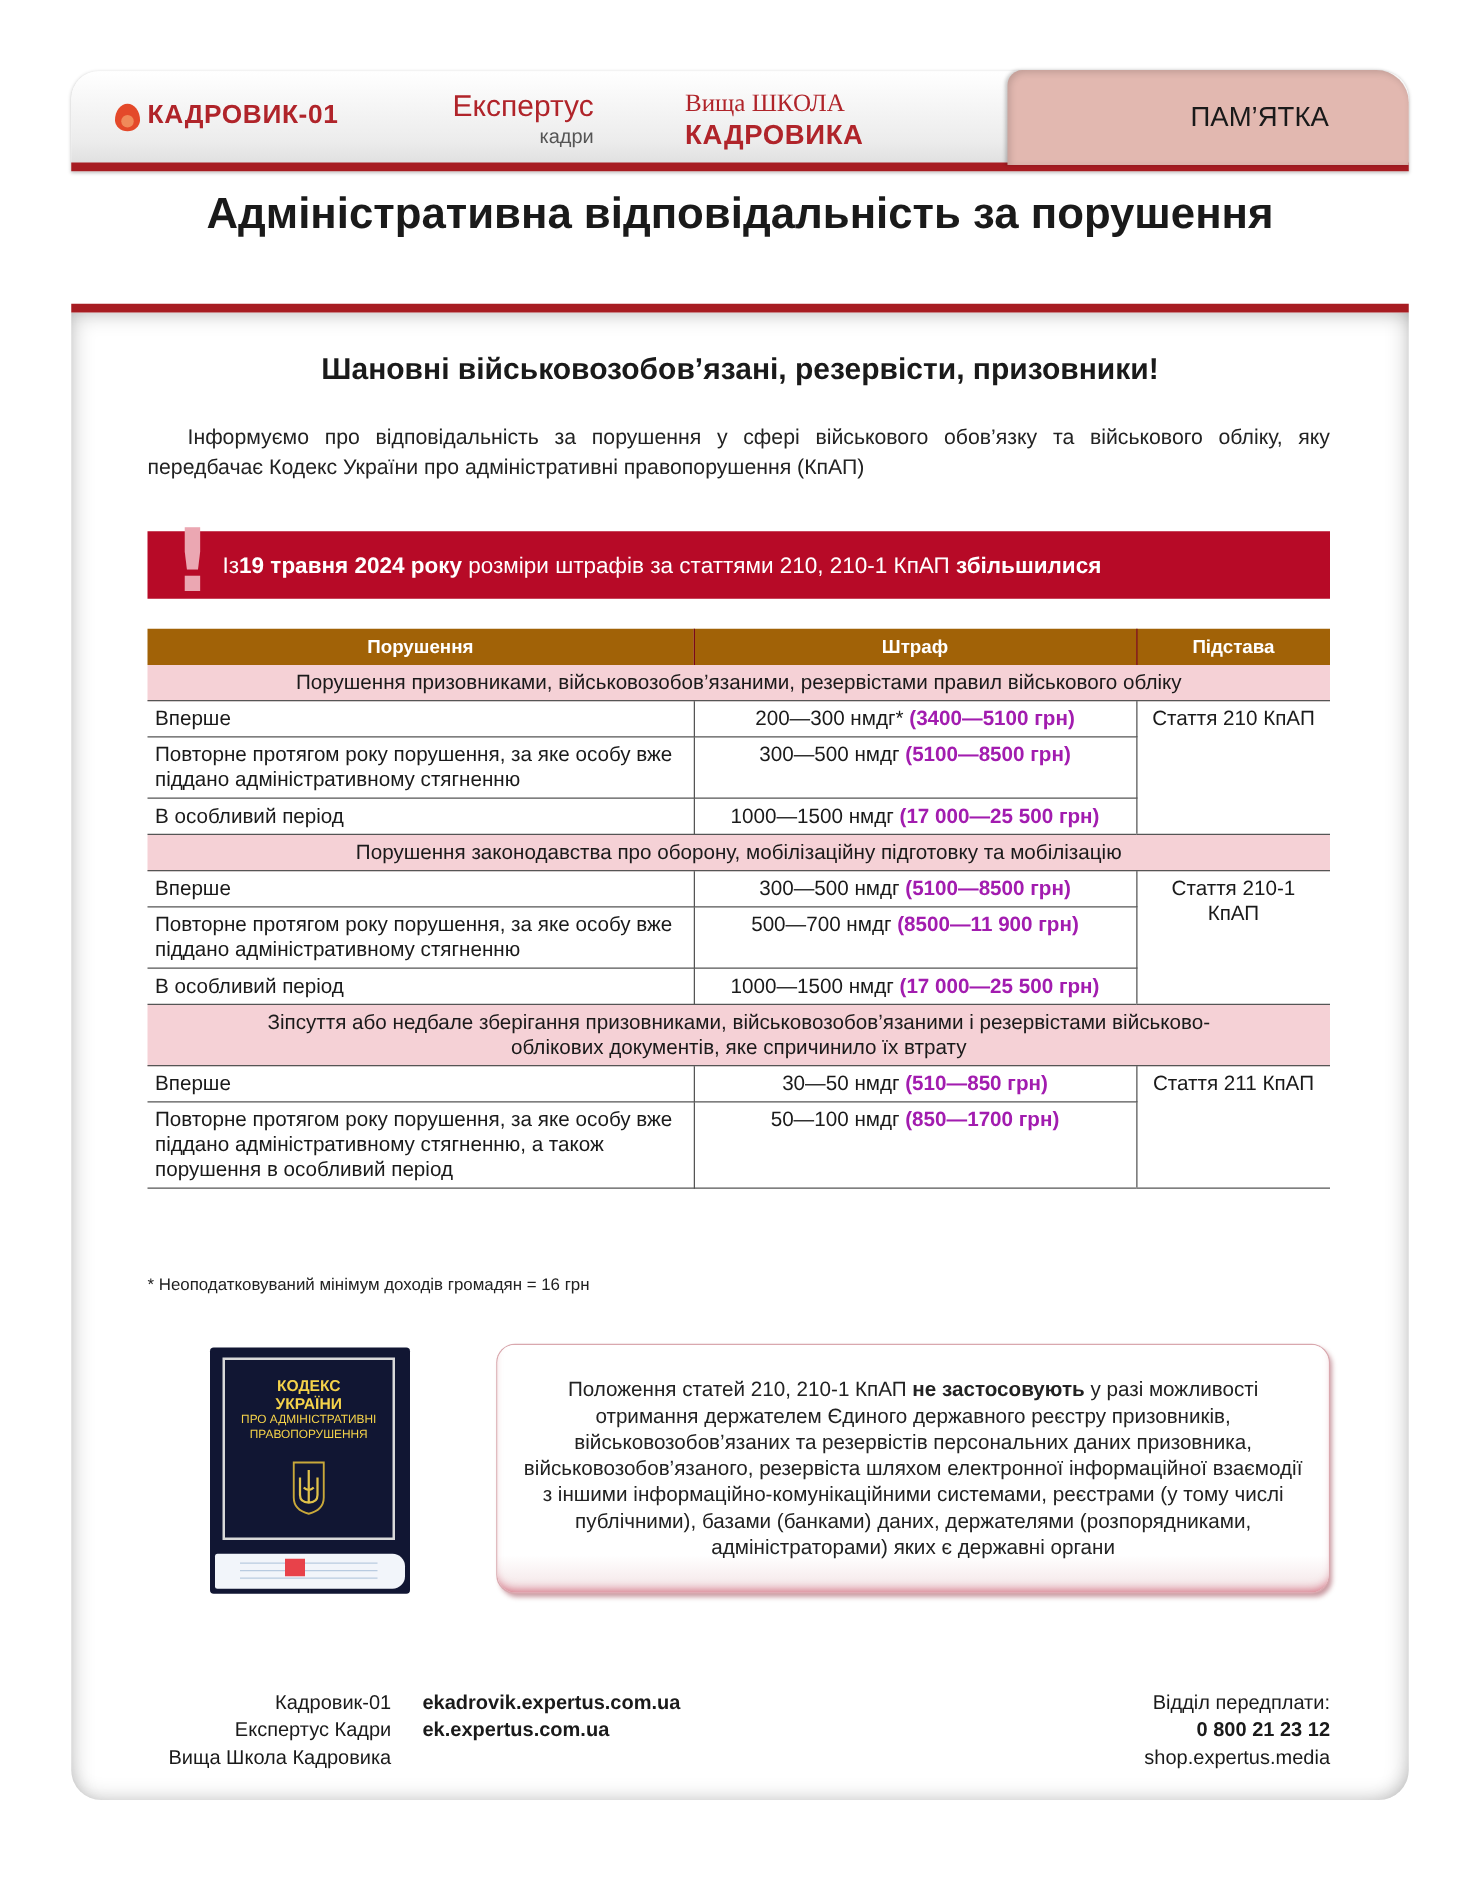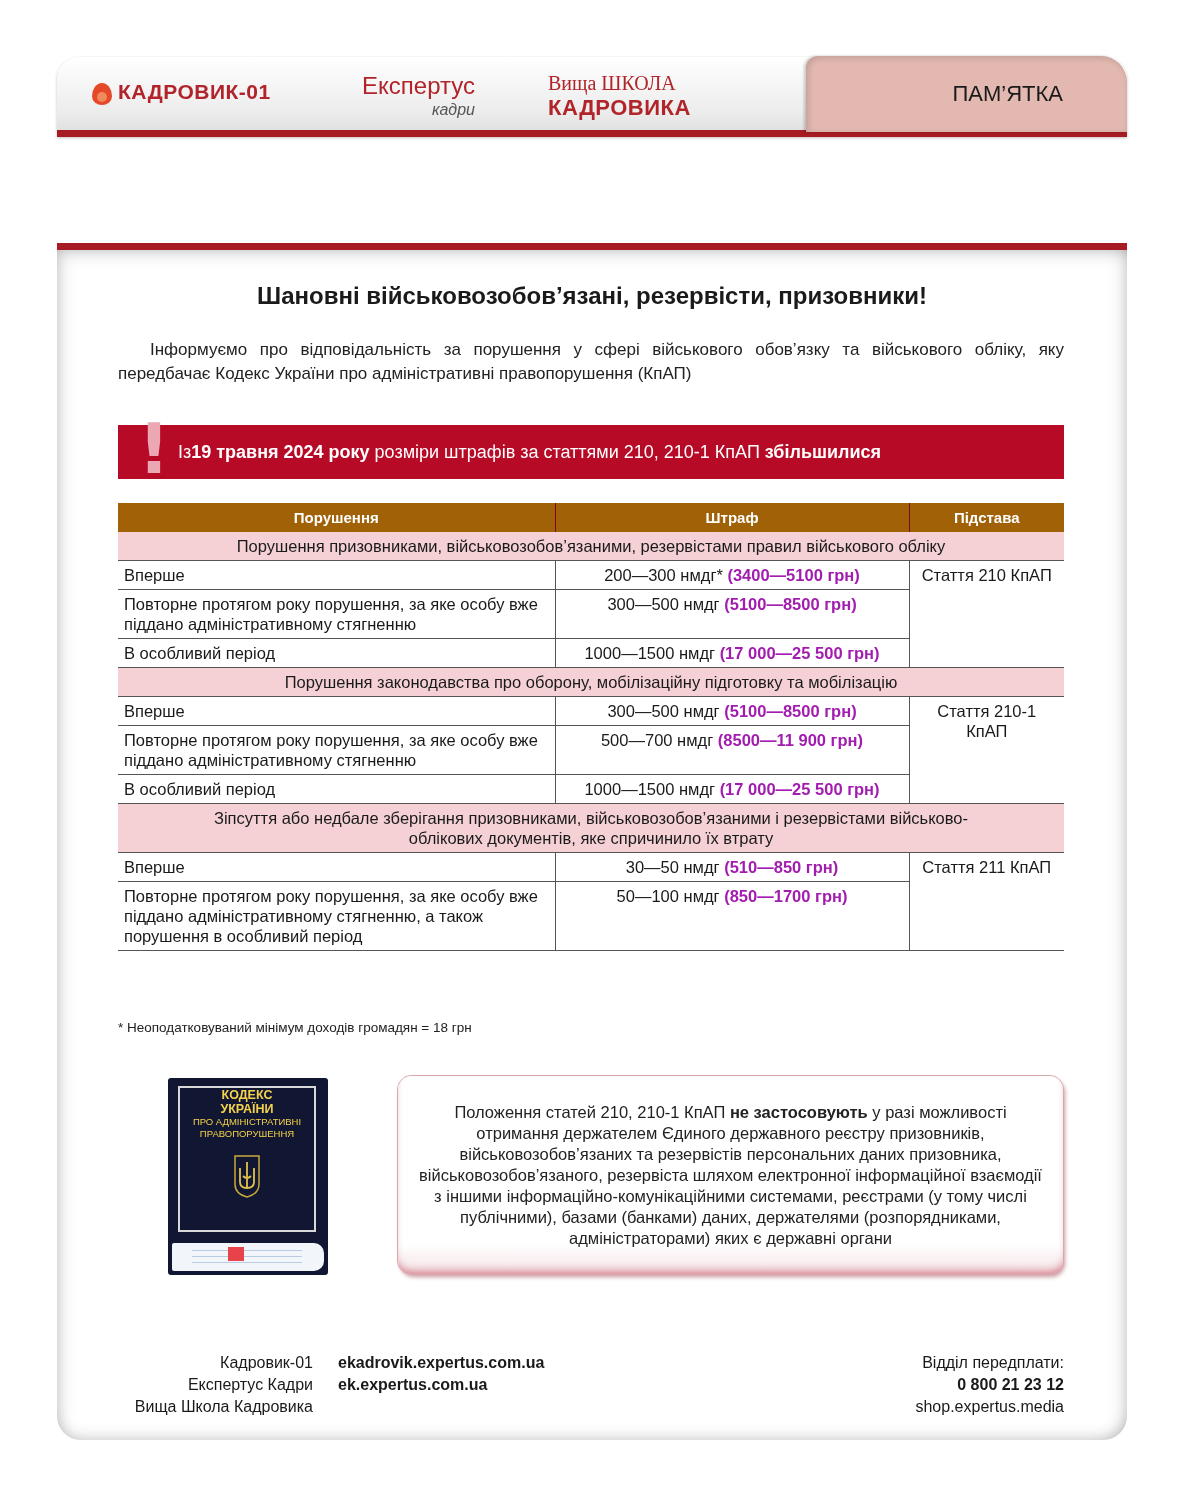--- a/index.html
+++ b/index.html
@@ -15,21 +15,21 @@
     overflow: hidden;
   }
   .header-redline { position: absolute; left: 57px; top: 130px; width: 1070px; height: 7px; background: #a71c22; }
   .logo1 { position: absolute; left: 90px; top: 77px; display: flex; align-items: center; }
   .flame { width: 24px; height: 30px; position: relative; margin-right: 4px; }
   .flame:before { content: ""; position: absolute; left: 2px; top: 6px; width: 20px; height: 22px; background: #e4492a; border-radius: 50% 50% 50% 50% / 60% 60% 40% 40%; }
   .flame:after { content: ""; position: absolute; left: 7px; top: 15px; width: 10px; height: 10px; background: #f08a5a; border-radius: 50%; }
   .logo1 span { color: #b0242a; font-weight: bold; font-size: 21px; letter-spacing: 0.5px; }
   .logo2 { position: absolute; left: 350px; top: 72px; text-align: right; width: 125px; }
   .logo2 .l2a { color: #b0242a; font-size: 24px; display: block; }
-  .logo2 .l2b { color: #555; font-size: 16px; display: block; margin-top: 1px; font-style: italic; }
+  .logo2 .l2b { color: #555; font-size: 16px; display: block; margin-top: 1px; }
   .logo3 { position: absolute; left: 548px; top: 72px; }
   .logo3 .l3a { color: #b0242a; font-size: 20px; display: block; font-family: Liberation Serif, serif; }
   .logo3 .l3b { color: #b0242a; font-size: 22px; font-weight: bold; display: block; letter-spacing: 0.5px; }
   .pamyatka {
     position: absolute; left: 806px; top: 56px; width: 321px; height: 76px;
     background: #e2b8b0; border-radius: 12px 26px 0 0;
     box-shadow: inset 2px 2px 6px rgba(0,0,0,0.15), -2px 0 3px rgba(0,0,0,0.2);
     display: flex; align-items: center; justify-content: flex-end; padding-right: 64px;
     font-size: 22px; color: #1a1a1a; text-align: right;
   }
@@ -65,21 +65,21 @@
   .fines td.c1 { width: 437px; border-right: 1px solid #555; }
   .fines td.c2 { width: 354px; border-right: 1px solid #555; text-align: center; }
   .fines td.c3 { text-align: center; }
   .fines tr.section td { background: #f5d1d6; font-weight: normal; text-align: center; font-size: 16.5px; padding: 4px 6px; border-bottom: 1px solid #555; margin-top: 40px; }
   .fines .red { color: #a21caf; font-weight: bold; }
 
   .footnote { position: absolute; left: 118px; top: 1020px; font-size: 13.5px; color: #222; }
 
   
   .book { position: absolute; left: 168px; top: 1078px; width: 160px; height: 197px; background: #111633; border-radius: 3px; }
-  .book-inner { position: absolute; left: 10px; top: 8px; width: 138px; height: 146px; border: 2px solid #d9d9d9; text-align: center; padding-top: 0; }
+  .book-inner { position: absolute; left: 10px; top: 8px; width: 138px; height: 146px; border: 2px solid #d9d9d9; text-align: center; padding-top: 14px; }
   .book-inner .b1 { color: #f4d24a; font-weight: bold; font-size: 12.5px; line-height: 14px; display: block; }
   .book-inner .b2 { color: #f4d24a; font-size: 9.5px; line-height: 12px; display: block; }
   .trident { margin: 14px auto 0; width: 30px; height: 44px; }
   .book-pages { position: absolute; left: 4px; top: 165px; width: 152px; height: 28px; background: #f2f5fa; border-radius: 2px 10px 10px 2px; }
   .book-pages i { position: absolute; left: 20px; height: 1px; background: #b9cbe0; width: 110px; }
   .bookmark { position: absolute; left: 56px; top: 4px; width: 16px; height: 14px; background: #e8424a; }
 
   
   .note {
     position: absolute; left: 398px; top: 1076px; width: 665px; height: 198px;
@@ -111,20 +111,21 @@
 </div>
 <div class="logo3">
   <span class="l3a">Вища ШКОЛА</span>
   <span class="l3b">КАДРОВИКА</span>
 </div>
 <div class="pamyatka">
   <span>ПАМ’ЯТКА</span>
 </div>
 
 <div class="title">
+  <span class="t1">Адміністративна відповідальність за порушення</span>
 </div>
 
 <div class="frame-bottom"></div>
 <div class="frame"></div>
 <div class="title-redline"></div>
 
 <div class="greeting">Шановні військовозобов’язані, резервісти, призовники!</div>
 <p class="intro">Інформуємо про відповідальність за порушення у сфері військового обов’язку та військового обліку, яку передбачає Кодекс України про адміністративні правопорушення (КпАП)</p>
 
 <div class="alert">
@@ -191,21 +192,21 @@
       <td class="c2"><span style="white-space:pre">30—50 нмдг </span><span class="red">(510—850 грн)</span></td>
       <td class="c3" rowspan="2">Стаття 211 КпАП</td>
     </tr>
     <tr>
       <td class="c1">Повторне протягом року порушення, за яке особу вже піддано адміністративному стягненню, а також порушення в особливий період</td>
       <td class="c2"><span style="white-space:pre">50—100 нмдг </span><span class="red">(850—1700 грн)</span></td>
     </tr>
   </tbody>
 </table>
 
-<div class="footnote">* Неоподатковуваний мінімум доходів громадян = 18 грн</div>
+<div class="footnote">* Неоподатковуваний мінімум доходів громадян = 16 грн</div>
 
 <div class="book">
   <div class="book-inner">
     <span class="b1">КОДЕКС</span>
     <span class="b1">УКРАЇНИ</span>
     <span class="b2">ПРО АДМІНІСТРАТИВНІ</span>
     <span class="b2">ПРАВОПОРУШЕННЯ</span>
     <svg class="trident" viewBox="0 0 30 44">
       <path d="M3 2 H27 V30 Q27 40 15 43 Q3 40 3 30 Z" fill="none" stroke="#c9a83a" stroke-width="1.5"></path>
       <path d="M15 8 V34 M8 14 V28 Q8 34 15 34 Q22 34 22 28 V14 M11 22 Q15 26 19 22" fill="none" stroke="#e0c24a" stroke-width="1.8"></path>

